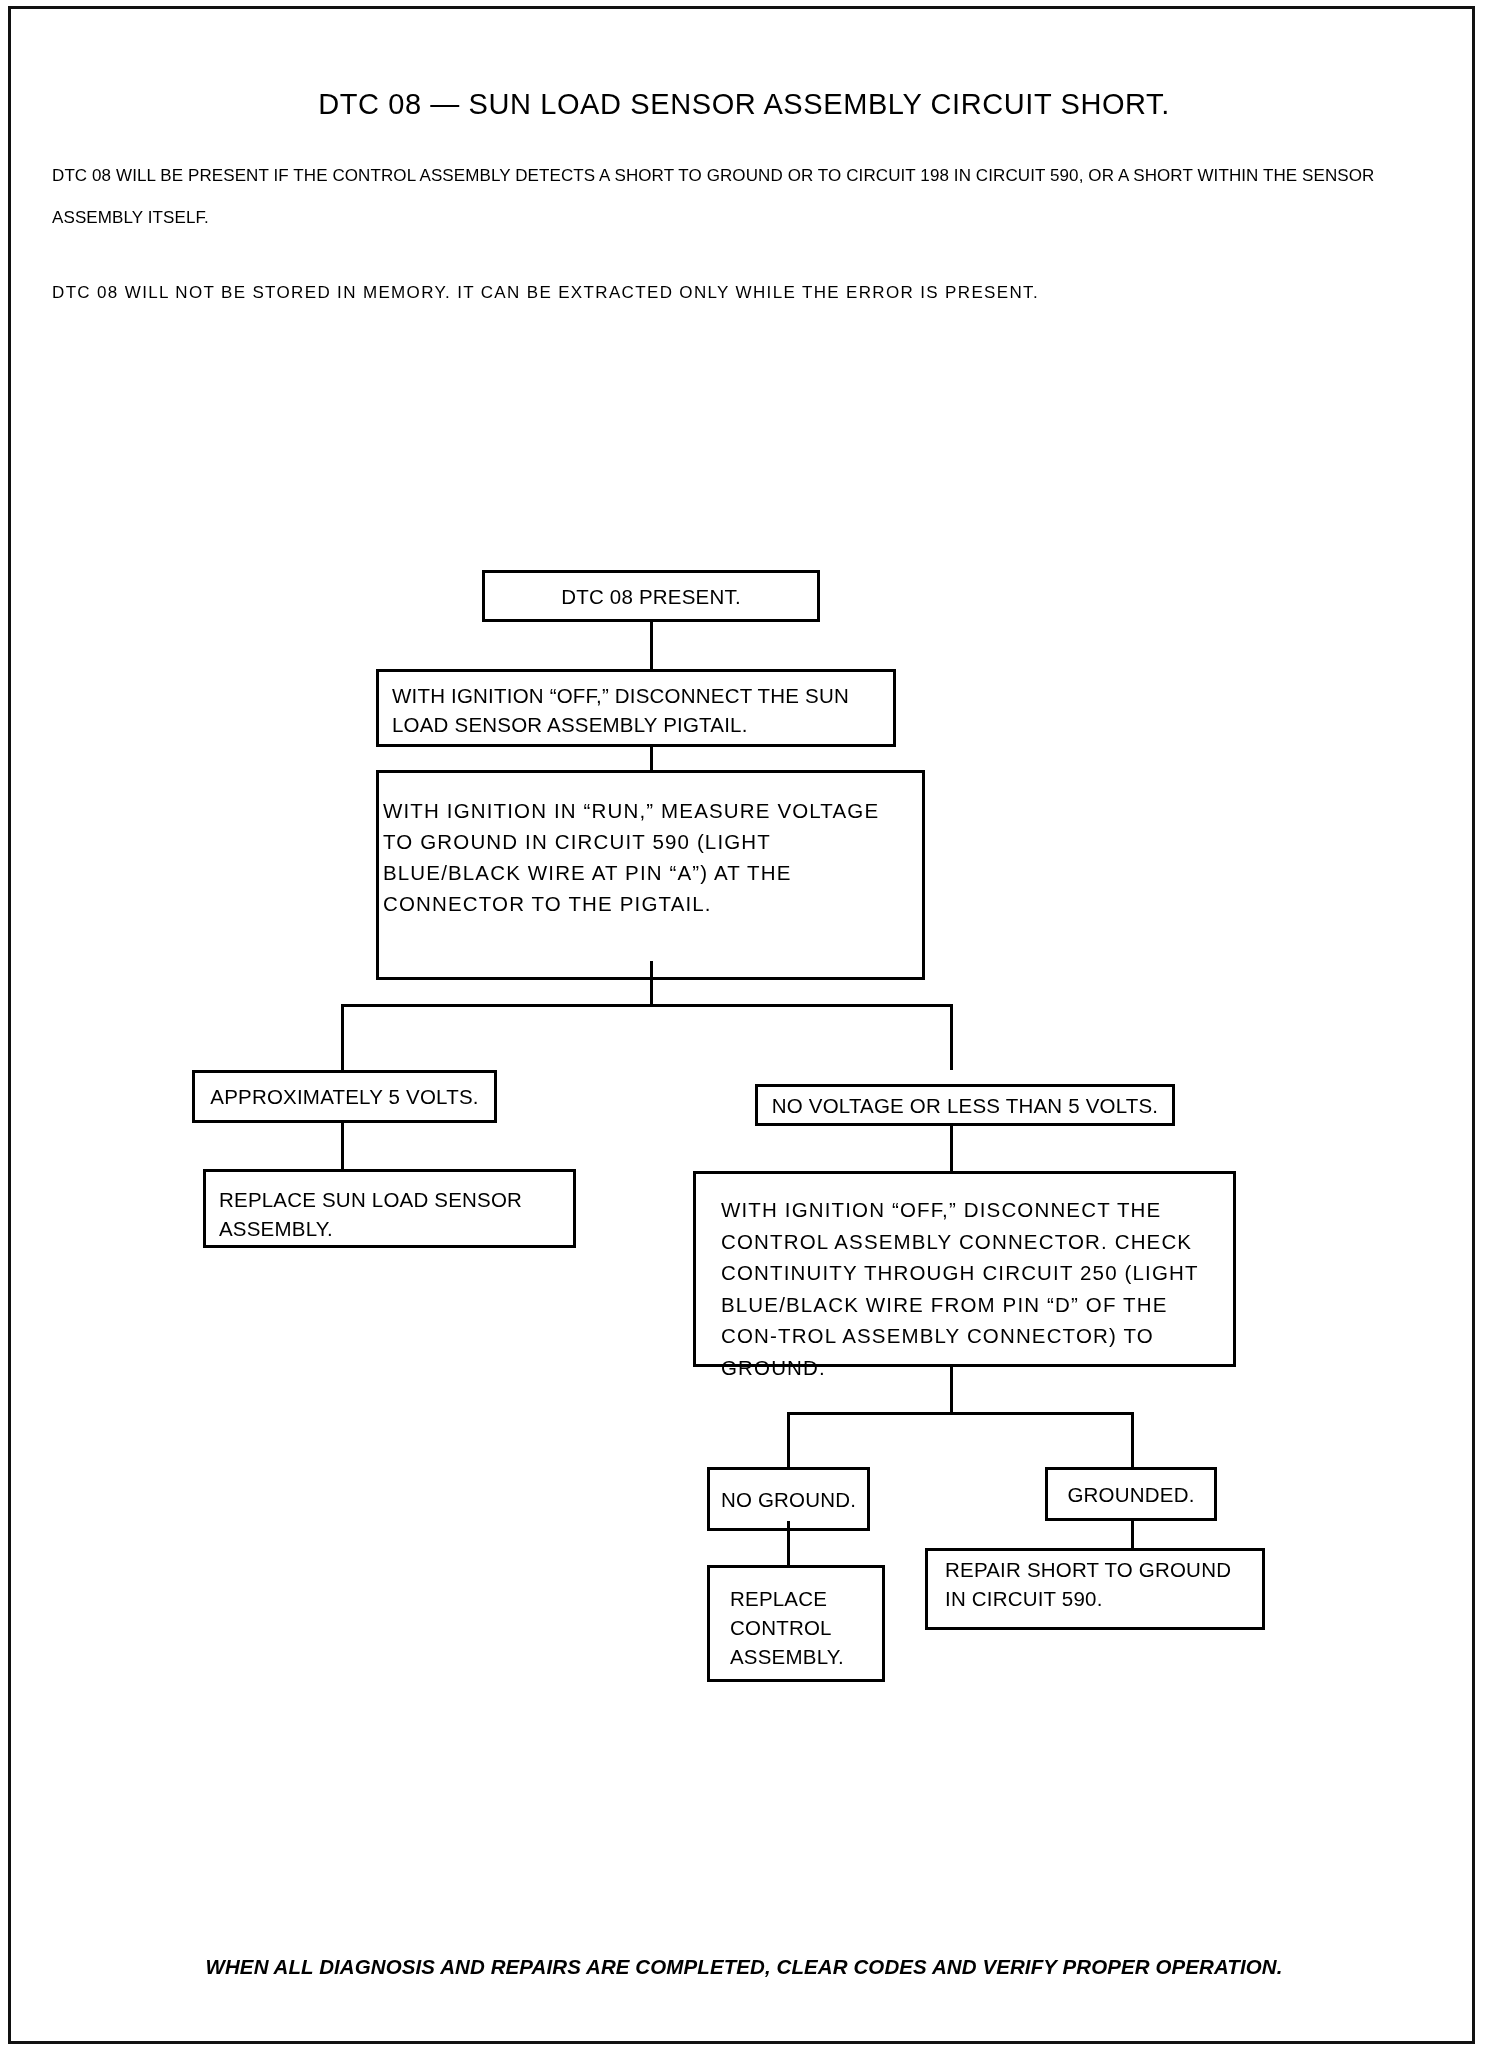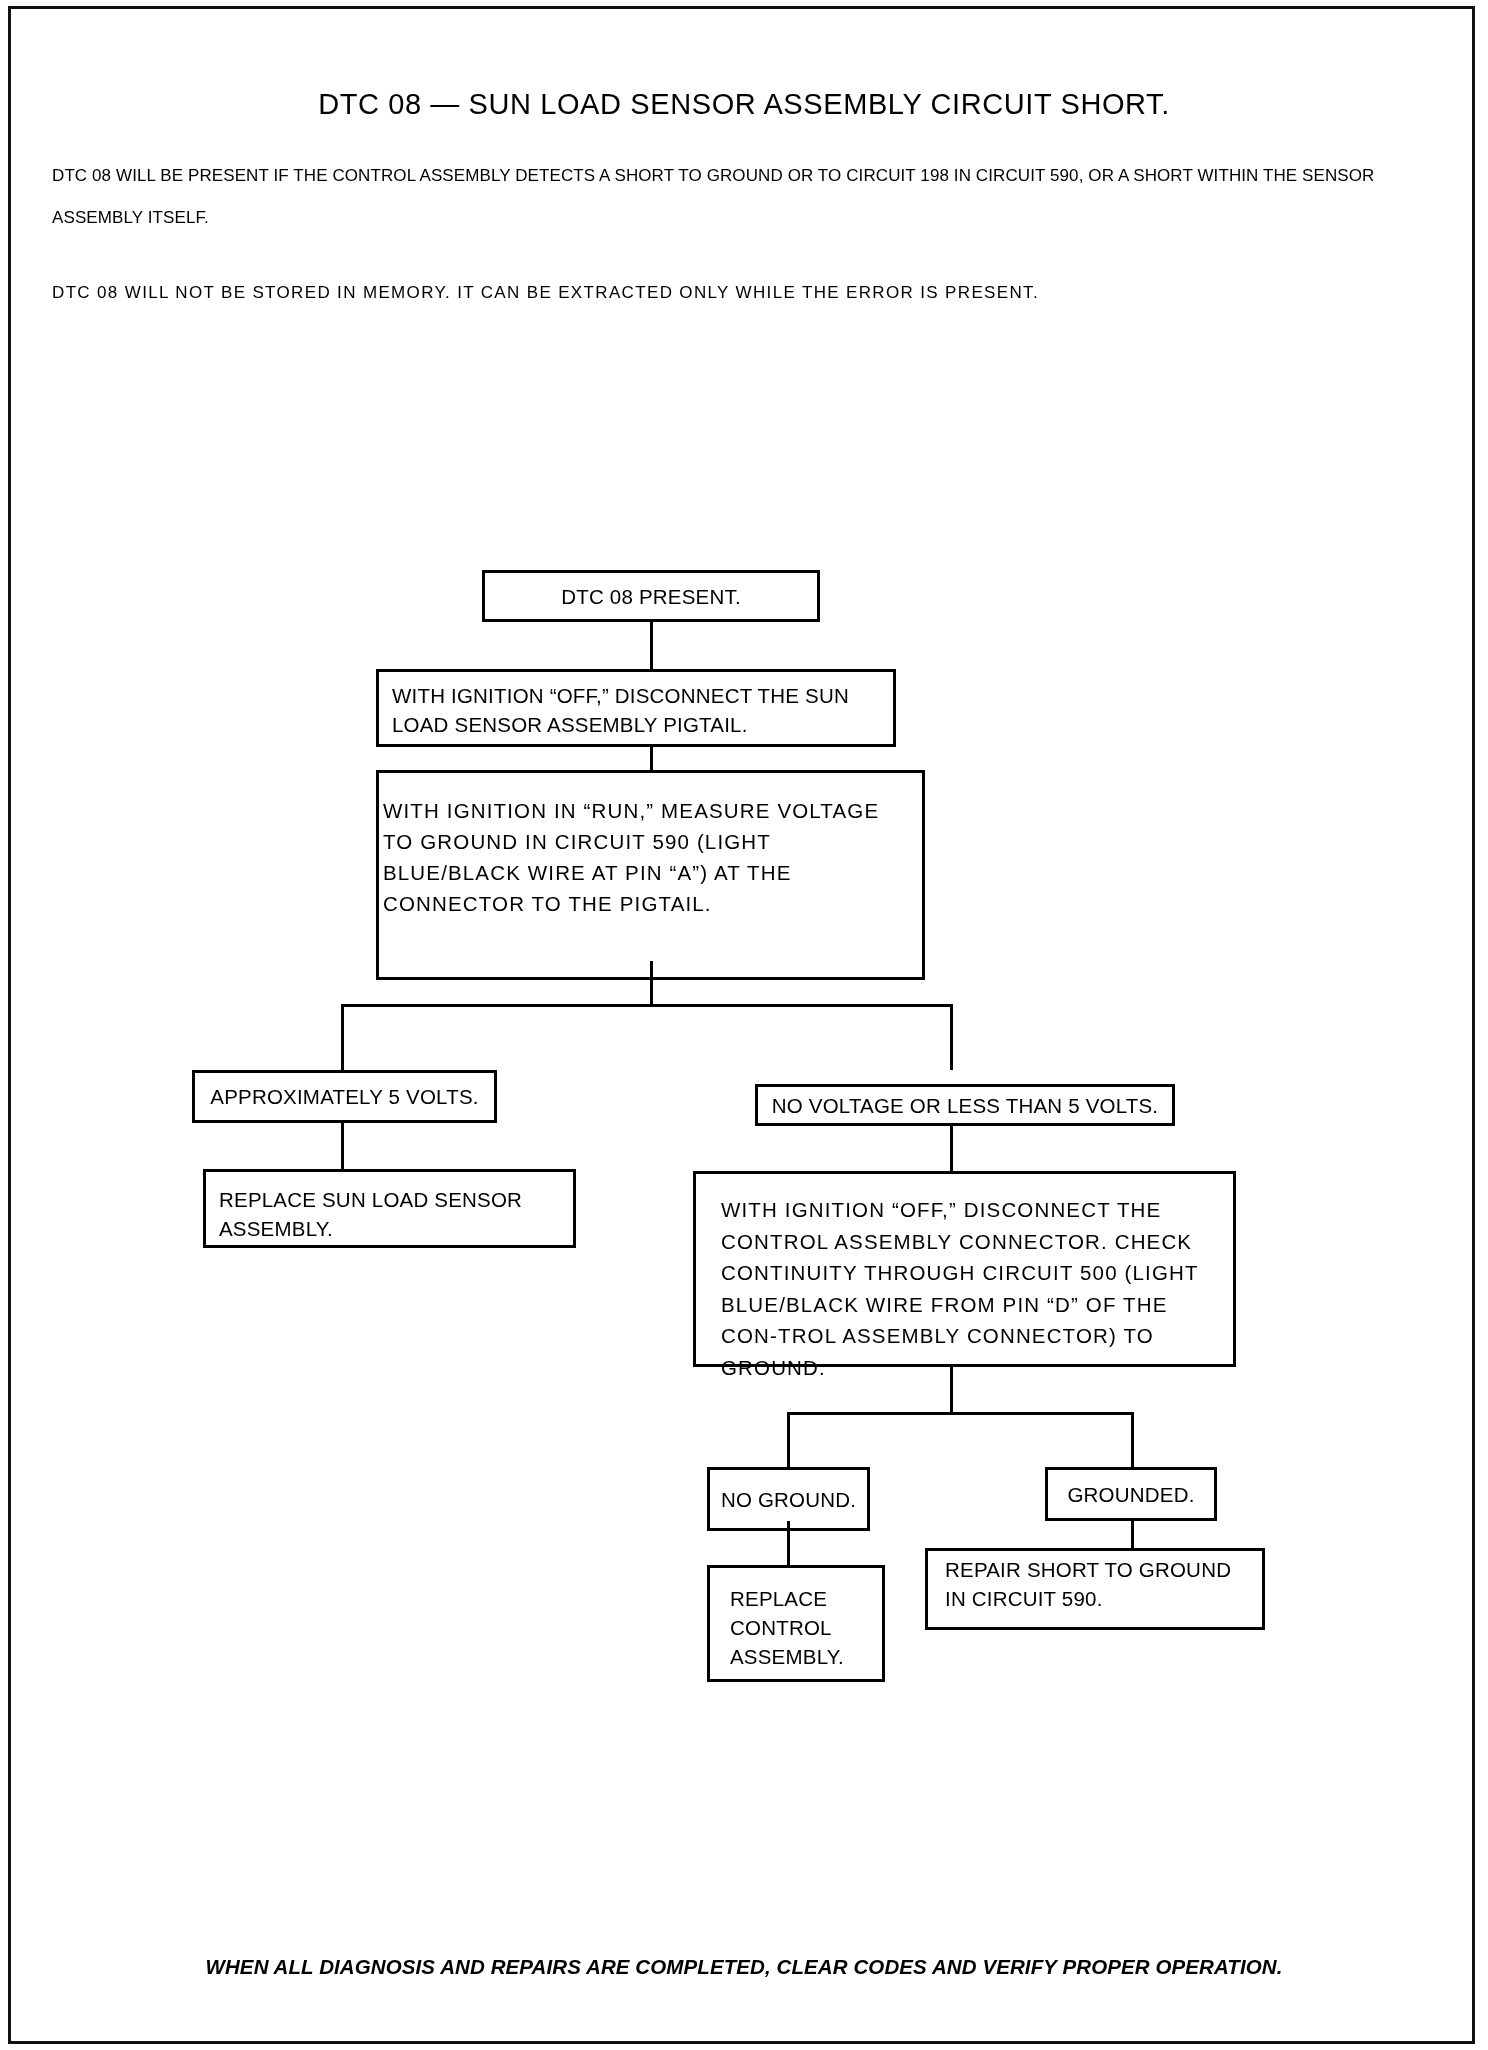--- a/index.html
+++ b/index.html
@@ -142,21 +142,21 @@
     <div class="node center" style="left:192px; top:1070px; width:305px; height:53px;">APPROXIMATELY 5 VOLTS.</div>
 
     <div class="node center" style="left:755px; top:1072px; width:420px; height:42px;margin-top:12px;">NO VOLTAGE OR LESS THAN 5 VOLTS.</div>
 
     <div class="ln-v" style="left:341px; top:1123px; height:46px;"></div>
 
     <div class="ln-v" style="left:950px; top:1123px; height:48px;"></div>
 
     <div class="node" style="left:163px; top:1169px; width:373px; height:79px; padding-top:13px;margin-left:40px;">REPLACE SUN LOAD SENSOR ASSEMBLY.</div>
 
-    <div class="node spaced" style="left:693px; top:1171px; width:543px; height:196px; padding-left:25px; padding-top:20px; line-height:31.5px;">WITH IGNITION “OFF,” DISCONNECT THE CONTROL ASSEMBLY CONNECTOR. CHECK CONTINUITY THROUGH CIRCUIT 500 (LIGHT BLUE/BLACK WIRE FROM PIN “D” OF THE CON-TROL ASSEMBLY CONNECTOR) TO GROUND.</div>
+    <div class="node spaced" style="left:693px; top:1171px; width:543px; height:196px; padding-left:25px; padding-top:20px; line-height:31.5px;">WITH IGNITION “OFF,” DISCONNECT THE CONTROL ASSEMBLY CONNECTOR. CHECK CONTINUITY THROUGH CIRCUIT 250 (LIGHT BLUE/BLACK WIRE FROM PIN “D” OF THE CON-TROL ASSEMBLY CONNECTOR) TO GROUND.</div>
 
     <div class="ln-v" style="left:950px; top:1367px; height:45px;"></div>
     <div class="ln-h" style="left:787px; top:1412px; width:347px;"></div>
     <div class="ln-v" style="left:787px; top:1412px; height:55px;"></div>
     <div class="ln-v" style="left:1131px; top:1412px; height:55px;"></div>
 
     <div class="node center" style="left:707px; top:1467px; width:163px; height:64px;">NO GROUND.</div>
 
     <div class="node center" style="left:1045px; top:1467px; width:172px; height:54px;">GROUNDED.</div>
 

